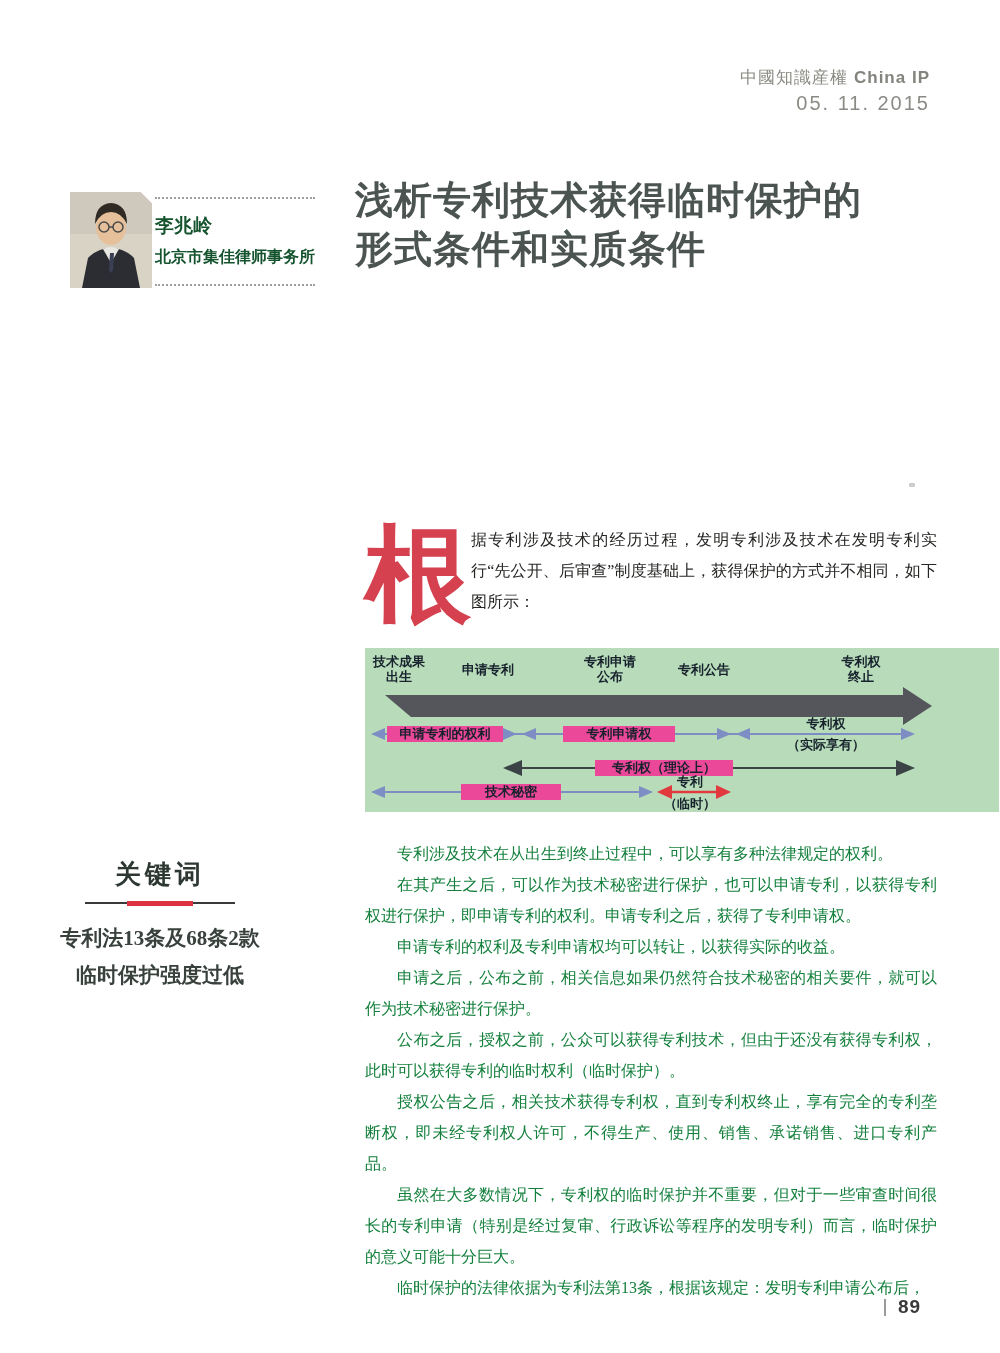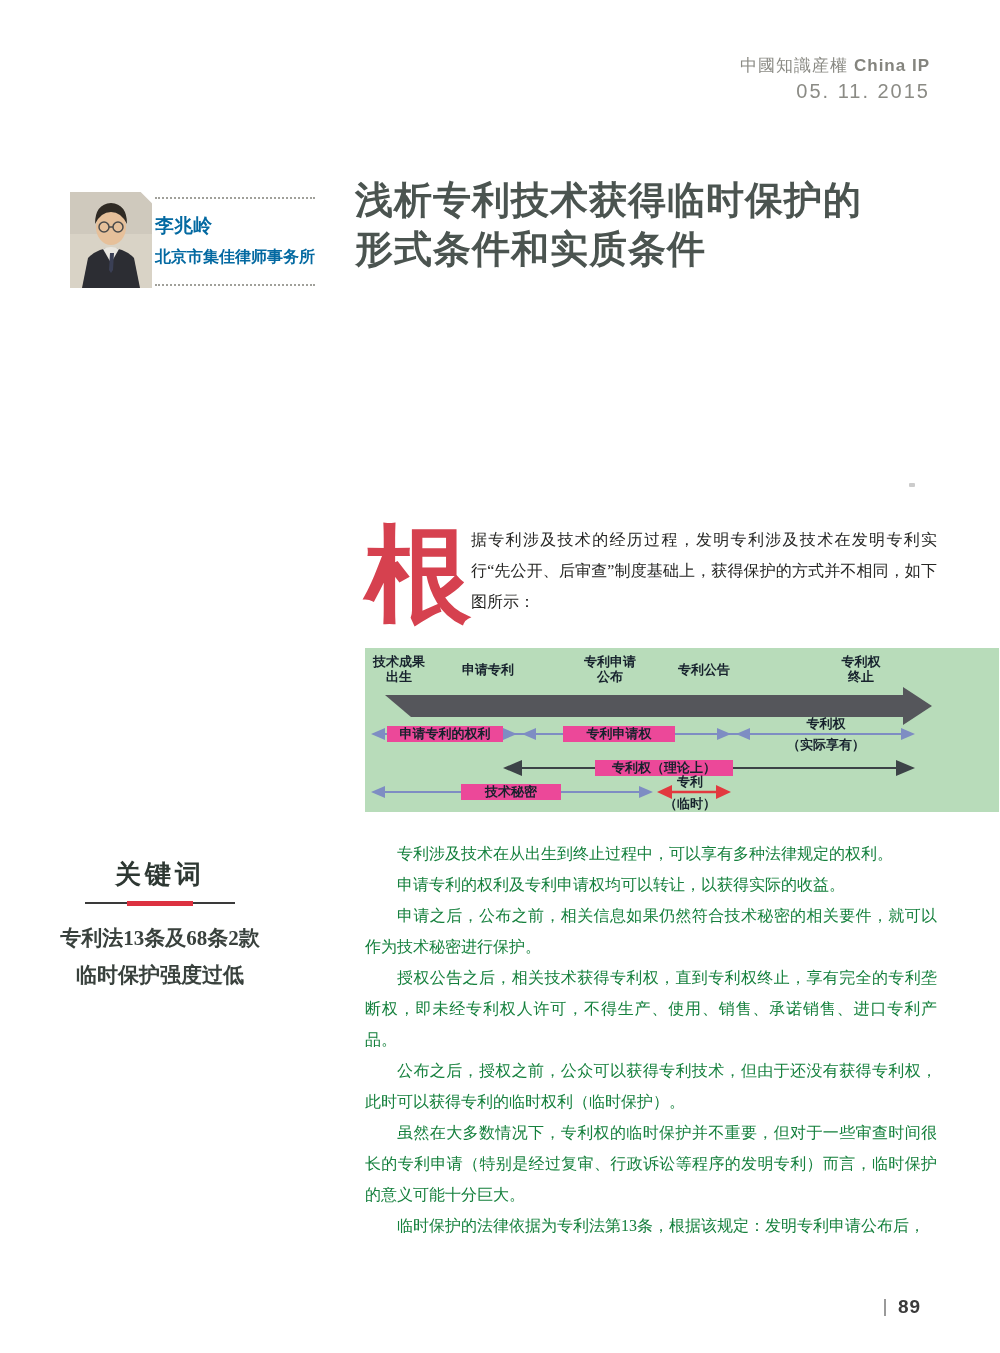--- a/index.html
+++ b/index.html
@@ -1,34 +1,34 @@
 <!DOCTYPE html>
 <html><head>
 <meta charset="utf-8">
 <style>
   html,body{margin:0;padding:0;background:#ffffff;}
   .page{
     position:relative;width:1000px;height:1353px;margin:0 auto;background:#ffffff;
     font-family:"Liberation Serif", serif;overflow:hidden;
   }
   
-  .header{position:absolute;right:70px;top:54px;text-align:right;color:#8b8b85;font-family:"Liberation Sans",sans-serif;}
+  .header{position:absolute;right:70px;top:66px;text-align:right;color:#8b8b85;font-family:"Liberation Sans",sans-serif;}
   .header-line1{font-size:17px;letter-spacing:1px;}
   .header-line1 .mag{font-weight:400;margin-right:6px;}
   .header-line1 .brand{font-weight:700;color:#84847e;}
   .header-date{font-size:20px;letter-spacing:2px;margin-top:3px;color:#8b8b85;}
   
   .photo{
     position:absolute;left:70px;top:192px;width:82px;height:96px;
     clip-path:polygon(0 0,86% 0,100% 12%,100% 100%,0 100%);
   }
   .author-info{
     position:absolute;left:155px;top:197px;width:160px;
     border-top:2px dotted #a0a09a;border-bottom:2px dotted #a0a09a;
-    padding:14px 0 16px 0;font-family:"Liberation Sans",sans-serif;color:#0369a1;
+    padding:14px 0 16px 0;font-family:"Liberation Sans",sans-serif;color:#14532d;
   }
   .author-name{font-size:19px;font-weight:600;margin-bottom:8px;}
   .author-affil{font-size:16px;font-weight:700;}
   
   .title{
     position:absolute;left:355px;top:176px;margin:0;width:560px;
     font-family:Liberation Serif, serif;font-weight:700;
     font-size:38px;line-height:49px;color:#4b5450;letter-spacing:1px;
   }
   
@@ -192,24 +192,25 @@
     <div class="kw-heading">关键词</div>
     <div class="kw-divider">
       <span class="kw-divider-red"></span>
     </div>
     <div class="kw-item">专利法13条及68条2款</div>
     <div class="kw-item">临时保护强度过低</div>
   </aside>
 
   <div class="bodytext">
     <p>专利涉及技术在从出生到终止过程中，可以享有多种法律规定的权利。</p>
+    <p>在其产生之后，可以作为技术秘密进行保护，也可以申请专利，以获得专利权进行保护，即申请专利的权利。申请专利之后，获得了专利申请权。</p>
     <p>申请专利的权利及专利申请权均可以转让，以获得实际的收益。</p>
     <p>申请之后，公布之前，相关信息如果仍然符合技术秘密的相关要件，就可以作为技术秘密进行保护。</p>
+    <p>公布之后，授权之前，公众可以获得专利技术，但由于还没有获得专利权，此时可以获得专利的临时权利（临时保护）。</p>
     <p>授权公告之后，相关技术获得专利权，直到专利权终止，享有完全的专利垄断权，即未经专利权人许可，不得生产、使用、销售、承诺销售、进口专利产品。</p>
-    <p>公布之后，授权之前，公众可以获得专利技术，但由于还没有获得专利权，此时可以获得专利的临时权利（临时保护）。</p>
     <p>虽然在大多数情况下，专利权的临时保护并不重要，但对于一些审查时间很长的专利申请（特别是经过复审、行政诉讼等程序的发明专利）而言，临时保护的意义可能十分巨大。</p>
     <p>临时保护的法律依据为专利法第13条，根据该规定：发明专利申请公布后，</p>
   </div>
 
   <div class="artifact"></div>
 
   <div class="pagenum">
     <span class="pn-bar"></span>
     <span class="pn">89</span>
   </div>

